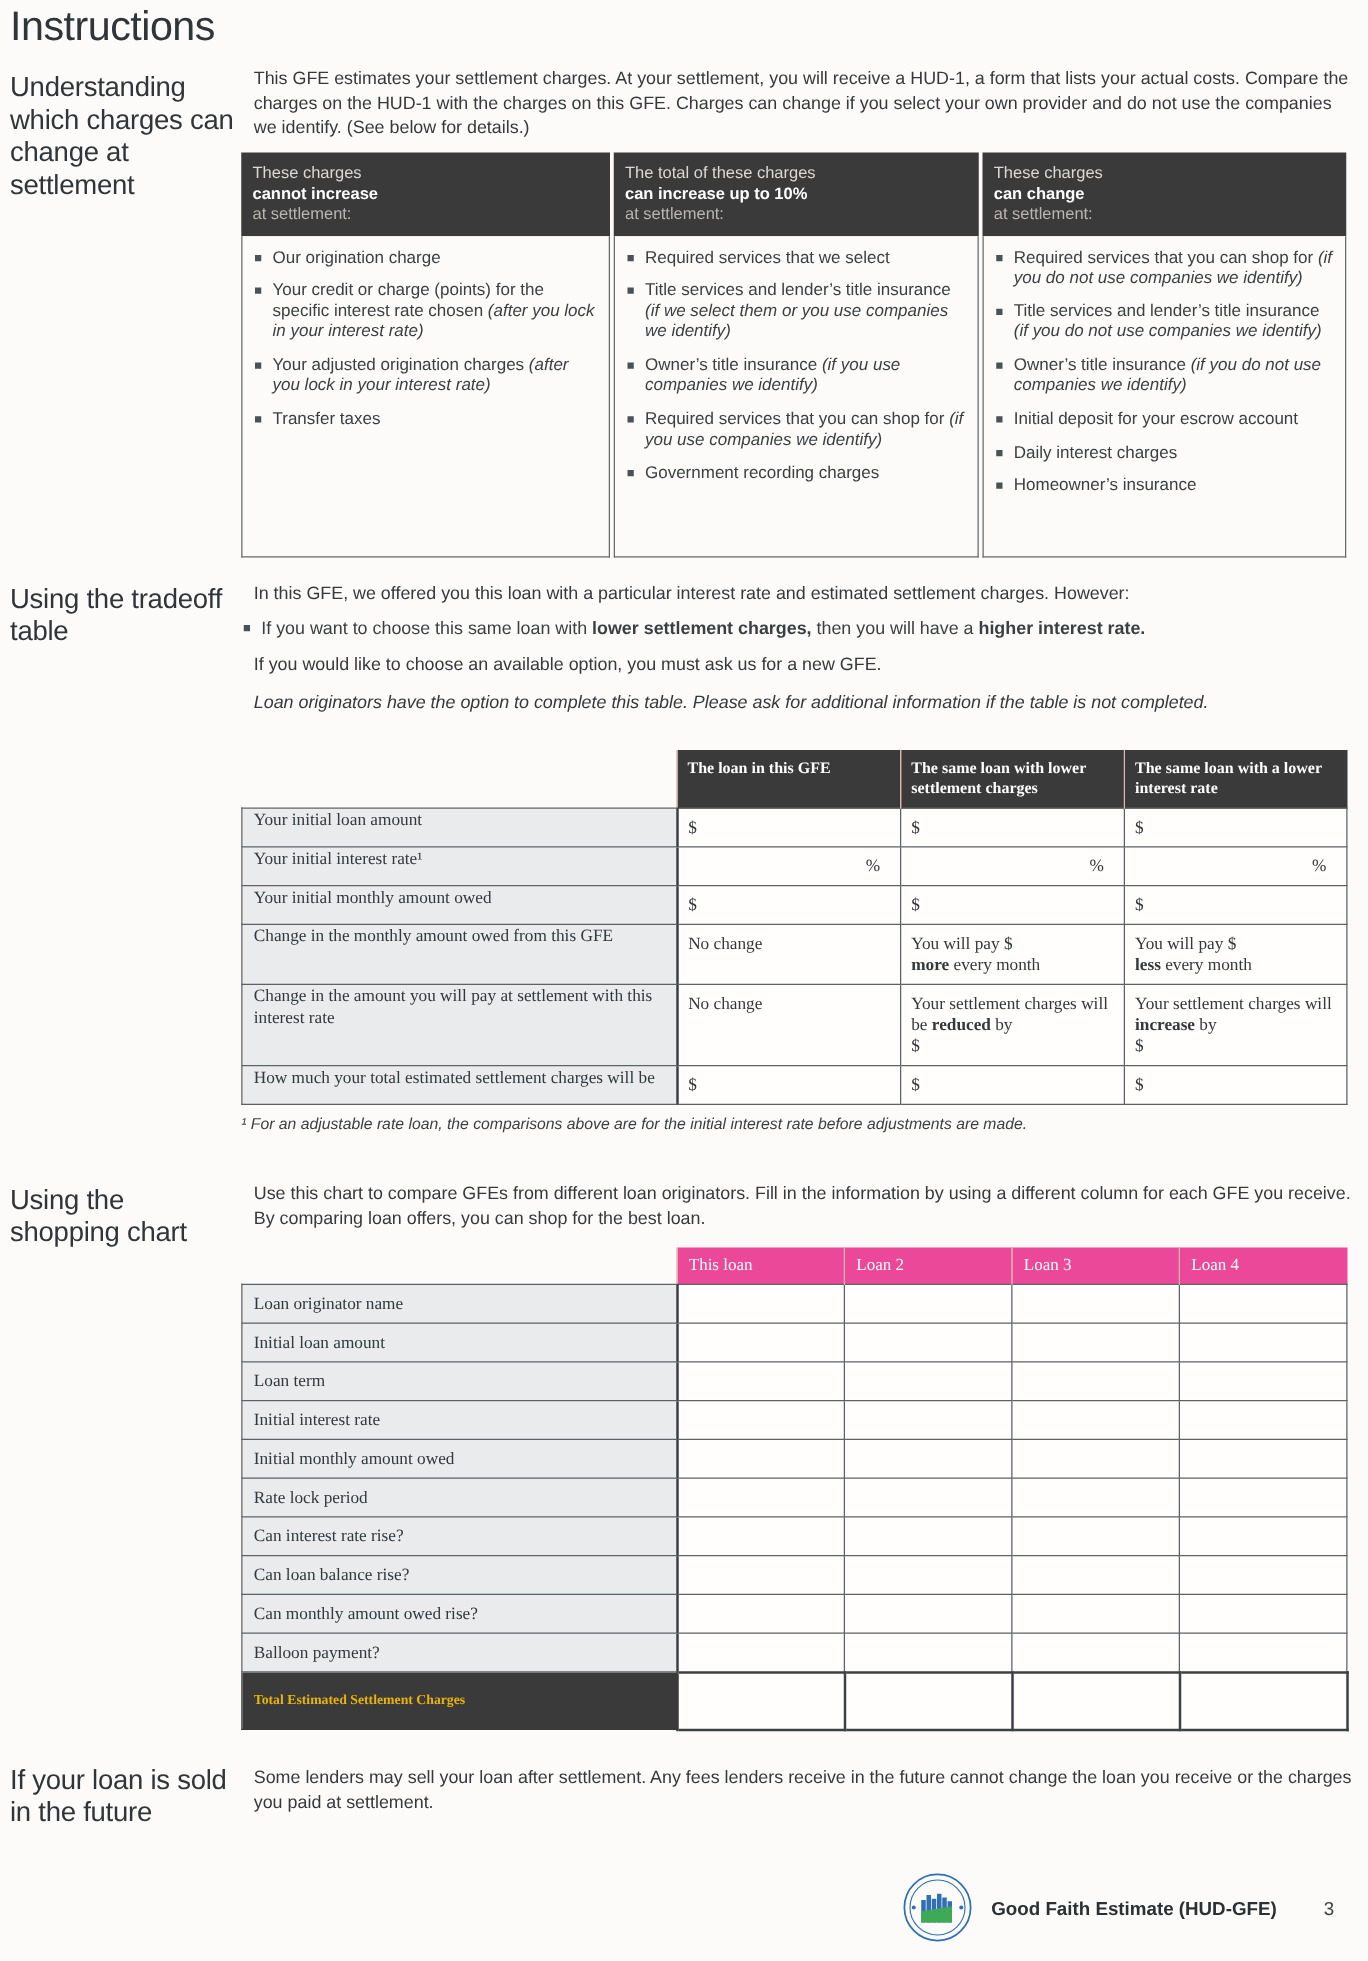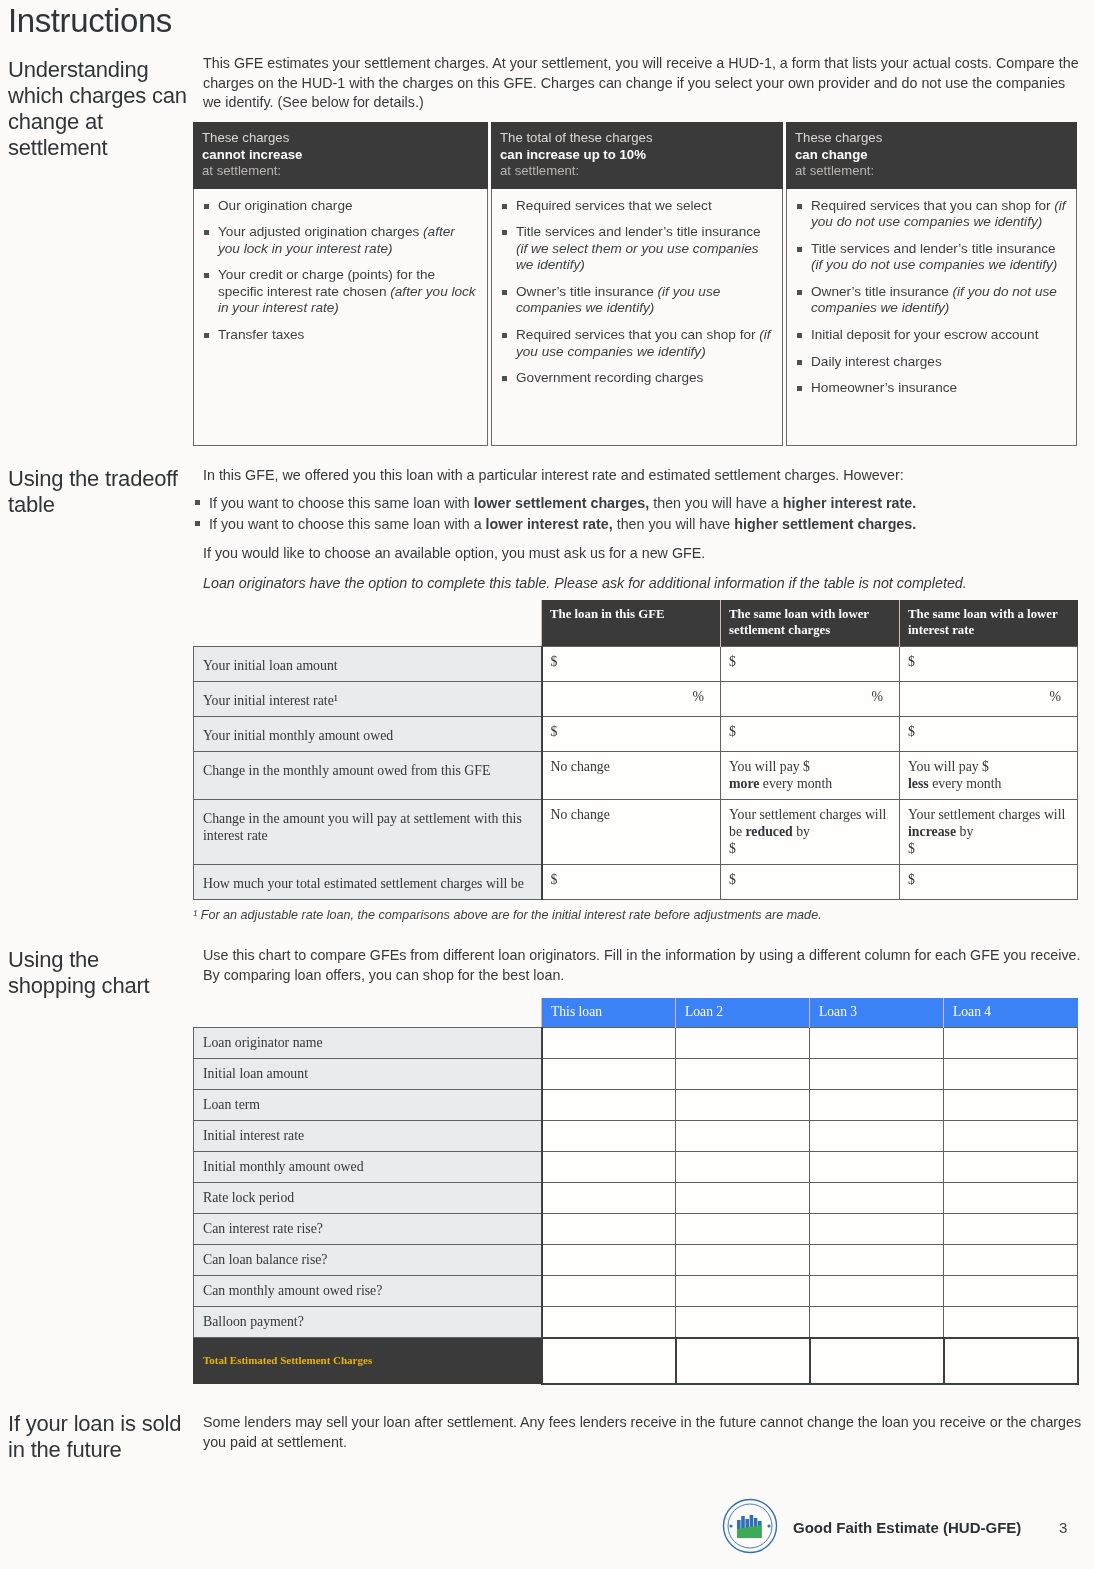--- a/index.html
+++ b/index.html
@@ -96,39 +96,39 @@
     border-left: 1px solid #cfa;
     border-color: #d9b9ad;
   }
   .tt thead th.blank { background: transparent; border: none; }
   .tt tbody td.lblcell {
     background: #e9ebec;
     border: 1px solid #5d6265;
     border-right: 2px solid #3b4043;
     font-size: 13.8px;
     line-height: 17px;
-    padding: 10px 8px 7px 9px;
+    padding: 0 8px 7px 9px;
     color: #33383b;
   }
   .tt tbody td.valcell {
     background: #fffefd;
     border: 1px solid #5d6265;
     font-size: 13.8px;
     line-height: 17px;
     padding: 6px 7px 7px 8px;
     color: #33383b;
   }
   .tt tbody td.valcell.pct { text-align: right; padding-right: 16px; }
 
   
   .sc { width: 884px; }
   .sc col.lbl { width: 348px; }
   .sc col.c   { width: 134px; }
   .sc thead th {
-    background: #3b82f6; color: #ffffff;
+    background: #ec4899; color: #ffffff;
     font-size: 13.6px; line-height: 16px; font-weight: 400;
     text-align: left; padding: 6px 9px 7px 9px;
     border-left: 1px solid #d9b9ad;
   }
   .sc thead th.blank { background: transparent; border: none; }
   .sc tbody td.lblcell {
     background: #e9ebec;
     border: 1px solid #5d6265;
     border-right: 2px solid #3b4043;
     font-size: 13.8px; line-height: 17px;
@@ -172,22 +172,22 @@
     <div class="charge-table" id="charge-table">
         <div class="charge-col c1">
           <div class="charge-head">
             <div class="l1">These charges</div>
             <div class="l2">cannot increase</div>
             <div class="l3">at settlement:</div>
           </div>
           <div class="charge-body h1">
             <ul class="sq">
               <li><span>Our origination charge</span></li>
+              <li><span>Your credit or charge (points) for the specific interest rate chosen </span><span class="ital">(after you lock in your interest rate)</span></li>
               <li><span>Your adjusted origination charges </span><span class="ital">(after you lock in your interest rate)</span></li>
-              <li><span>Your credit or charge (points) for the specific interest rate chosen </span><span class="ital">(after you lock in your interest rate)</span></li>
               <li><span>Transfer taxes</span></li>
             </ul>
           </div>
         </div>
         <div class="charge-col c2">
           <div class="charge-head">
             <div class="l1">The total of these charges</div>
             <div class="l2">can increase up to 10%</div>
             <div class="l3">at settlement:</div>
           </div>
@@ -220,21 +220,20 @@
         </div>
       </div>
   </div>
 
   <div class="sec-label sidelabel" style="top:466px;">Using the tradeoff table</div>
 
   <div class="sec-body" style="top:466px;">
     <div class="body-text">In this GFE, we offered you this loan with a particular interest rate and estimated settlement charges. However:</div>
     <ul class="sq tight" id="tradeoff-bullets" style="margin-top:8px;">
         <li><span>If you want to choose this same loan with </span><span class="bld">lower settlement charges,</span><span> then you will have a </span><span class="bld">higher interest rate.</span></li>
-        <li><span>If you want to choose this same loan with a </span><span class="bld">lower interest rate,</span><span> then you will have </span><span class="bld">higher settlement charges.</span></li>
       </ul>
     <div class="body-text" style="margin-top:10px;">If you would like to choose an available option, you must ask us for a new GFE.</div>
     <div class="body-text ital" style="margin-top:11px;">Loan originators have the option to complete this table. Please ask for additional information if the table is not completed.</div>
   </div>
 
   <div class="sec-body" style="top:600px;">
     <table class="grid tt" id="tradeoff-table">
       <colgroup>
           <col class="lbl">
           <col class="c">

